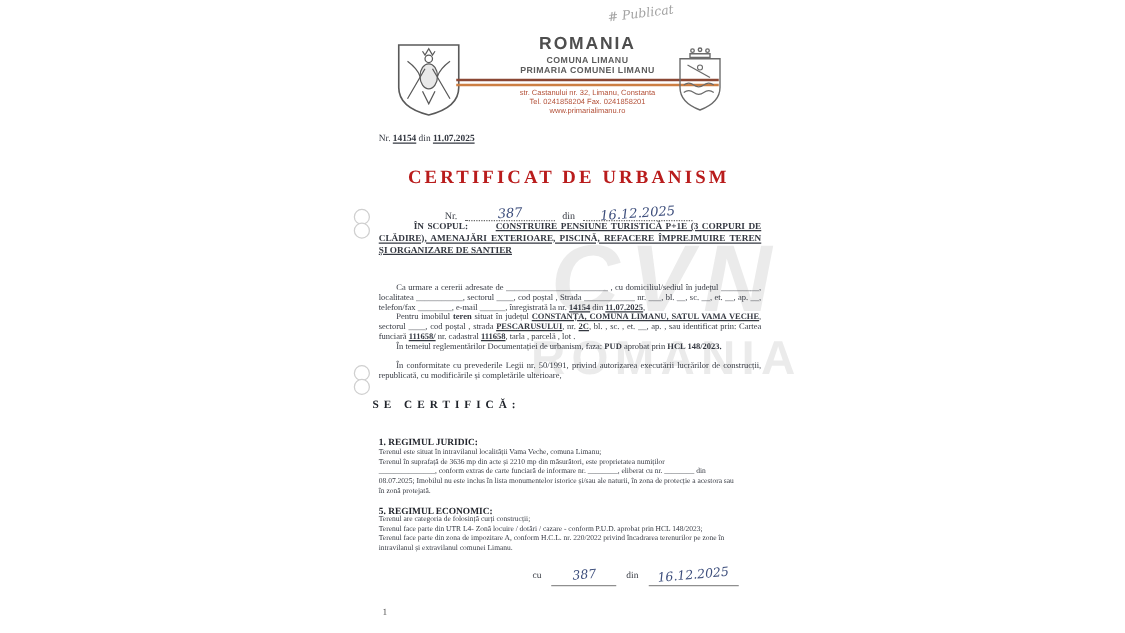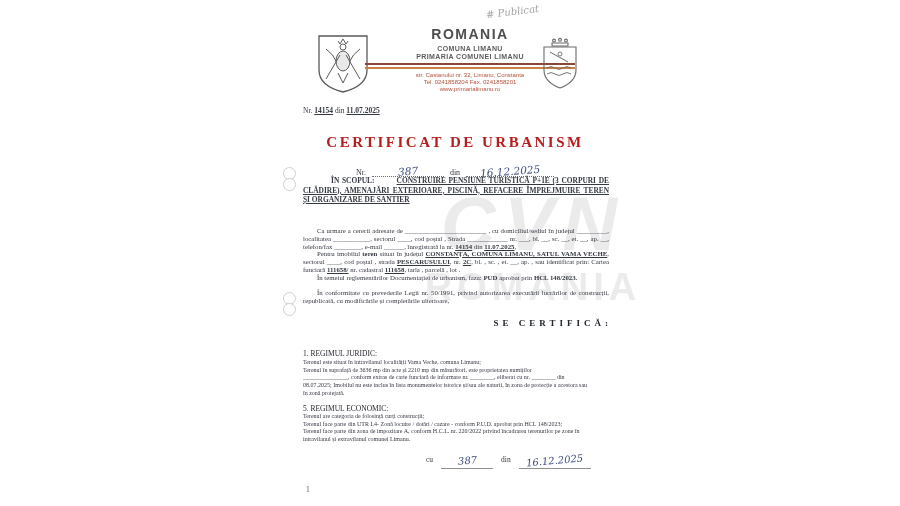--- a/index.html
+++ b/index.html
@@ -51,24 +51,24 @@
   .par{position:absolute;left:303px;width:306px;text-align:justify;z-index:2;
        font-size:6.8px;line-height:8px;}
   .indent{text-indent:14px;}
   .scope{top:176px;font-size:7.4px;line-height:9.5px;text-indent:28px;}
   .seg-b{font-weight:bold;}
   .seg-u{text-decoration:underline;}
   .p-request{top:227px;}
   .p-property{top:250px;}
   .p-basis{top:274px;}
   .p-conformity{top:289px;}
-  .certify{position:absolute;left:298px;top:318px;width:314px;text-align:right;z-index:2;
+  .certify{position:absolute;left:298px;top:318px;width:314px;text-align:left;z-index:2;
            font-size:9px;font-weight:bold;letter-spacing:4px;color:#20242b;}
 
-  .sect-head{position:absolute;left:303px;z-index:2;font-size:7.5px;font-weight:normal;color:#23262d;}
+  .sect-head{position:absolute;left:303px;z-index:2;font-size:7.5px;font-weight:bold;color:#23262d;}
   .sh-juridic{top:349px;}
   .sh-economic{top:404px;}
   .sect-lines{position:absolute;left:303px;z-index:2;font-size:6px;line-height:7.7px;}
   .sl-juridic{top:359px;}
   .sl-economic{top:413px;}
   .sect-lines div{white-space:nowrap;}
 
   
   .foot-line{position:absolute;left:426px;top:455px;z-index:2;display:flex;align-items:flex-start;
              gap:8px;font-size:7.5px;}

